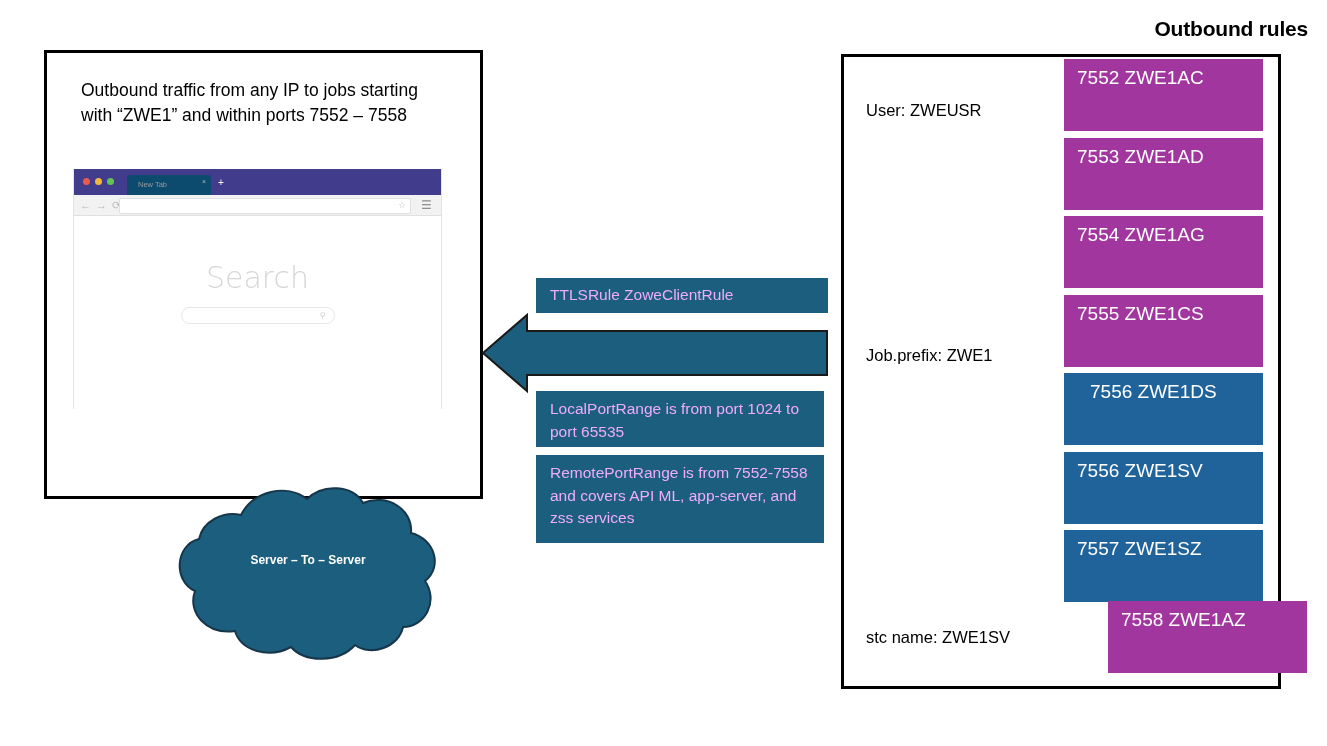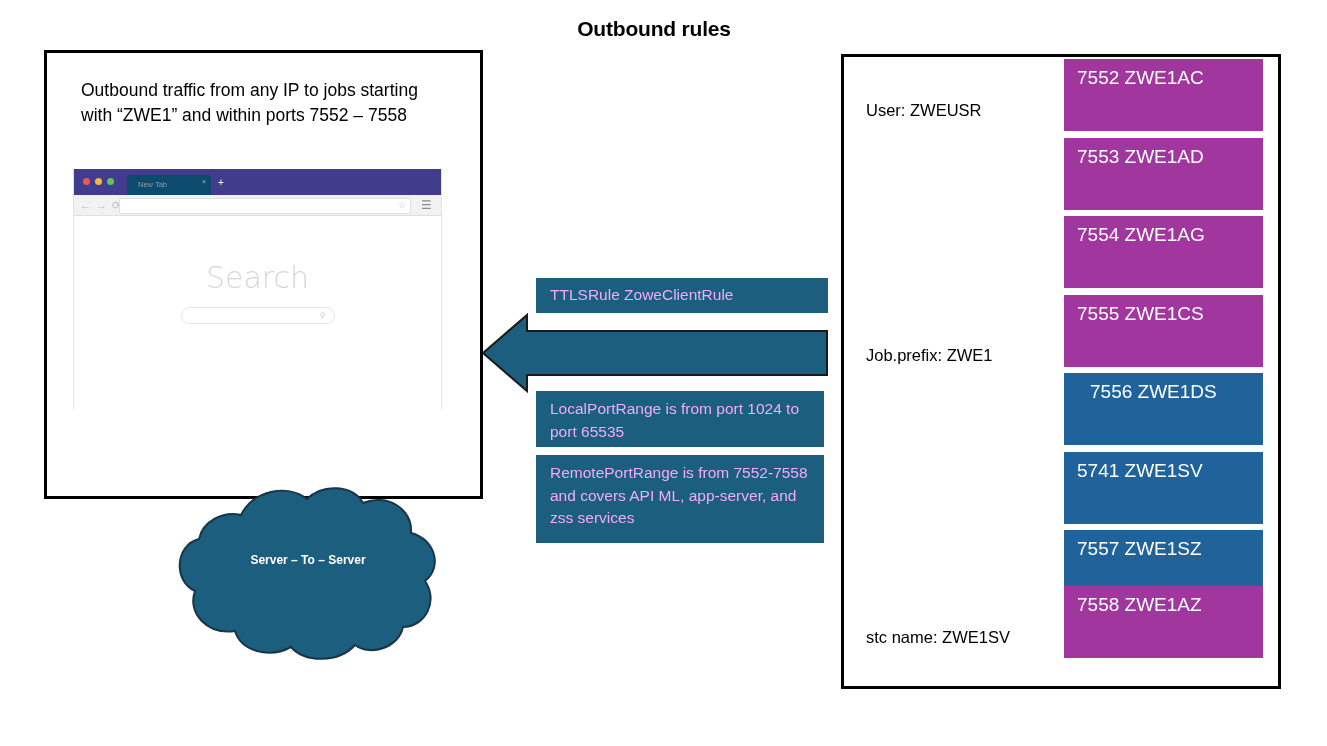--- a/index.html
+++ b/index.html
@@ -18,21 +18,21 @@
     background: #ffffff;
     overflow: hidden;
   }
 
   
   #page-title {
     position: absolute;
     left: 0;
     top: 17px;
     width: 1308px;
-    text-align: center;
+    text-align: right;
     font-size: 21px;
     font-weight: bold;
     color: #000000;
     letter-spacing: -0.2px;
   }
 
   
   #left-panel {
     position: absolute;
     left: 44px;
@@ -359,19 +359,19 @@
     <div class="side-label" id="label-user">User: ZWEUSR</div>
     <div class="side-label" id="label-jobprefix">Job.prefix: ZWE1</div>
     <div class="side-label" id="label-stcname">stc name: ZWE1SV</div>
 
     <div id="port-rows">
       <div class="port-row purple" style="top: 0px;">7552 ZWE1AC</div>
       <div class="port-row purple" style="top: 78.5px;">7553 ZWE1AD</div>
       <div class="port-row purple" style="top: 157px;">7554 ZWE1AG</div>
       <div class="port-row purple" style="top: 235.5px;">7555 ZWE1CS</div>
       <div class="port-row blue" style="top: 314px; padding-left: 26px;">7556 ZWE1DS</div>
-      <div class="port-row blue" style="top: 392.5px;">5741 ZWE1SV</div>
+      <div class="port-row blue" style="top: 392.5px;">7556 ZWE1SV</div>
       <div class="port-row blue" style="top: 471px;">7557 ZWE1SZ</div>
-      <div class="port-row purple" style="top: 527px;">7558 ZWE1AZ</div>
+      <div class="port-row purple" style="top: 542px; margin-left: 44px;">7558 ZWE1AZ</div>
     </div>
   </div>
 
 </div>
 
 </body></html>

